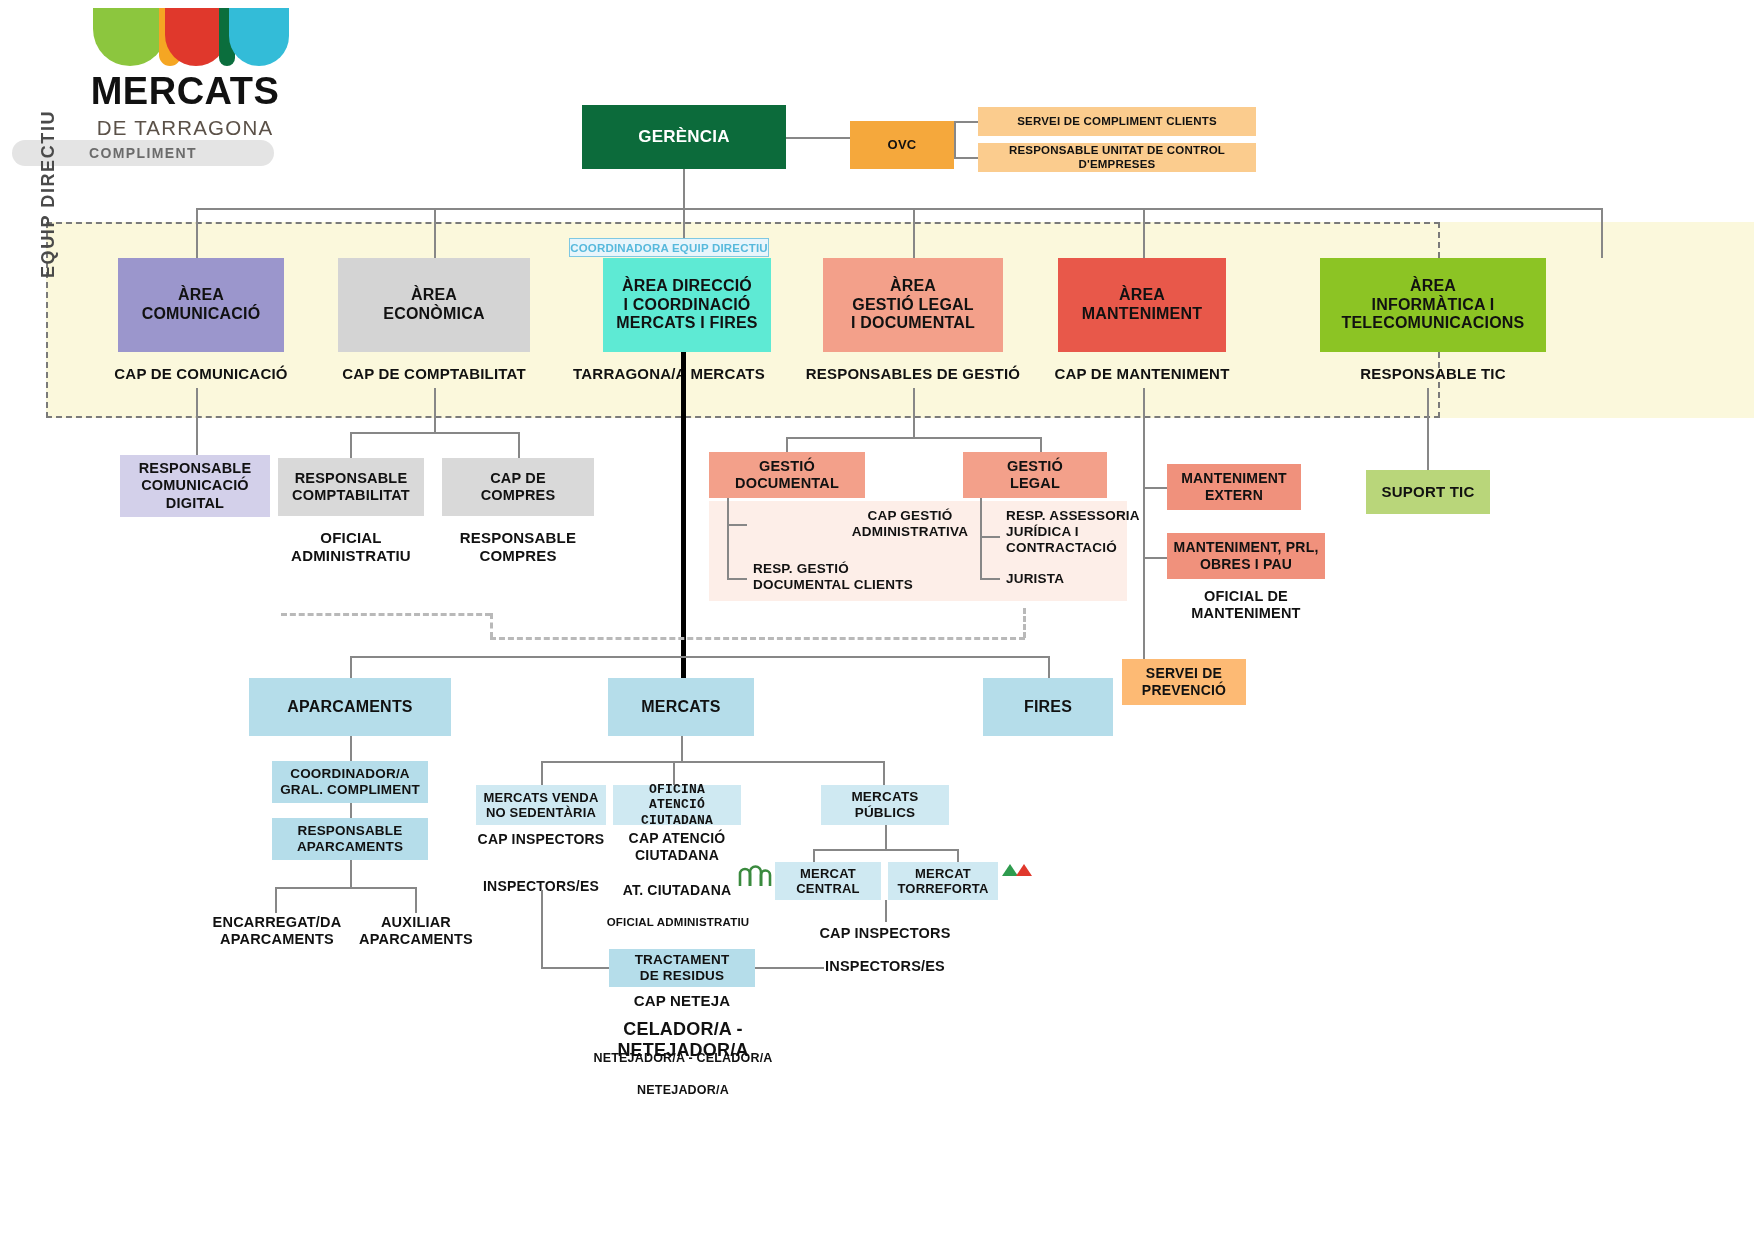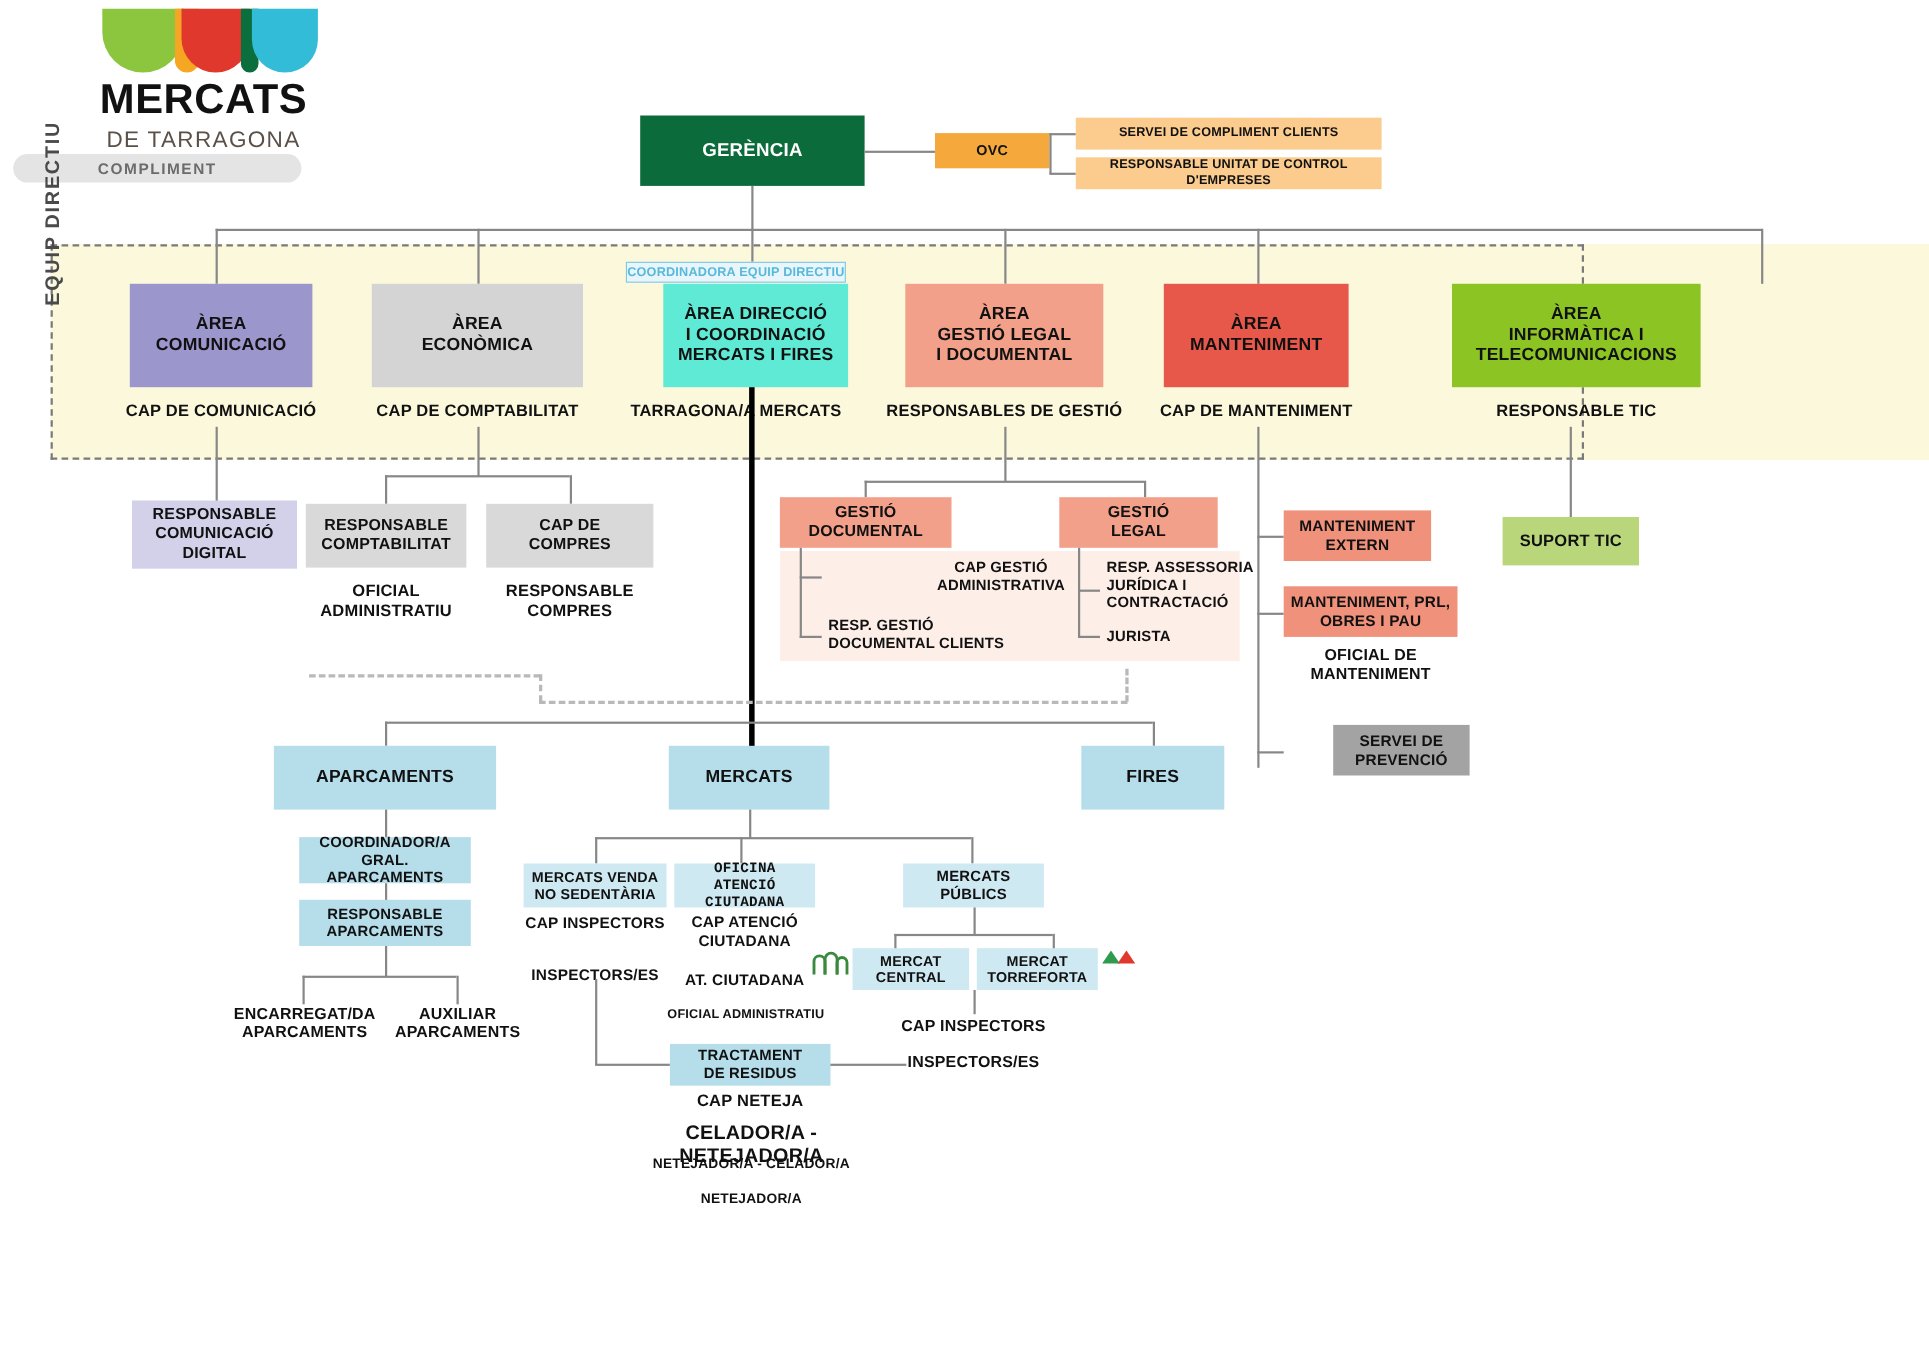--- a/index.html
+++ b/index.html
@@ -120,21 +120,21 @@
     <div id="logo-sub">DE TARRAGONA</div>
   </div>
   <div id="organigrama-pill">COMPLIMENT</div>
 
   <div class="box" style="left:582px; top:105px; width:204px; height:64px; background:#0c6b3b; color:#ffffff; font-size:17px;">
     <span>GERÈNCIA</span>
   </div>
 
   <div class="ln lnh" style="left:786px; top:137px; width:64px;"></div>
 
-  <div class="box" style="left:850px; top:121px; width:104px; height:32px; background:#f5a83c; font-size:13px;">
+  <div class="box" style="left:850px; top:121px; width:104px; height:48px; background:#f5a83c; font-size:13px;">
     <span>OVC</span>
   </div>
 
   <div class="ln lnh" style="left:954px; top:121px; width:24px;"></div>
   <div class="ln lnv" style="left:954px; top:121px; height:37px;"></div>
   <div class="ln lnh" style="left:954px; top:157px; width:24px;"></div>
 
   <div class="box" style="left:978px; top:107px; width:278px; height:29px; background:#fbcc8e; font-size:11.5px;">
     <span>SERVEI DE COMPLIMENT CLIENTS</span>
   </div>
@@ -265,21 +265,21 @@
 EXTERN</span>
   </div>
 
   <div class="box" style="left:1167px; top:533px; width:158px; height:46px; background:#f0917c; font-size:14px; white-space:pre-line;">
     <span>MANTENIMENT, PRL,
 OBRES I PAU</span>
   </div>
   <div class="label" style="left:1157px; top:588px; width:178px; font-size:14.5px; white-space:pre-line;">OFICIAL DE
 MANTENIMENT</div>
 
-  <div class="box" style="left:1212px; top:659px; width:124px; height:46px; background:#a3a3a3; font-size:14px; white-space:pre-line;">
+  <div class="box" style="left:1122px; top:659px; width:124px; height:46px; background:#fdba74; font-size:14px; white-space:pre-line;">
     <span>SERVEI DE
 PREVENCIÓ</span>
   </div>
 
   <div class="ln lnv" style="left:1427px; top:388px; height:82px;"></div>
   <div class="box" style="left:1366px; top:470px; width:124px; height:44px; background:#b9d67a; font-size:15px;">
     <span>SUPORT TIC</span>
   </div>
 
   <div class="thickv" style="left:681px; top:352px; height:330px;"></div>
@@ -301,21 +301,21 @@
     <span>MERCATS</span>
   </div>
 
   <div class="box" style="left:983px; top:678px; width:130px; height:58px; background:#b5ddea; font-size:16px;">
     <span>FIRES</span>
   </div>
 
   <div class="ln lnv" style="left:350px; top:736px; height:26px;"></div>
   <div class="box" style="left:272px; top:761px; width:156px; height:42px; background:#b5ddea; font-size:13.5px; white-space:pre-line;">
     <span>COORDINADOR/A
-GRAL. APARCAMENTS</span>
+GRAL. COMPLIMENT</span>
   </div>
   <div class="ln lnv" style="left:350px; top:803px; height:16px;"></div>
   <div class="box" style="left:272px; top:818px; width:156px; height:42px; background:#b5ddea; font-size:13.5px; white-space:pre-line;">
     <span>RESPONSABLE
 APARCAMENTS</span>
   </div>
 
   <div class="ln lnv" style="left:350px; top:860px; height:28px;"></div>
   <div class="ln lnh" style="left:275px; top:887px; width:140px;"></div>
   <div class="ln lnv" style="left:275px; top:887px; height:26px;"></div>

